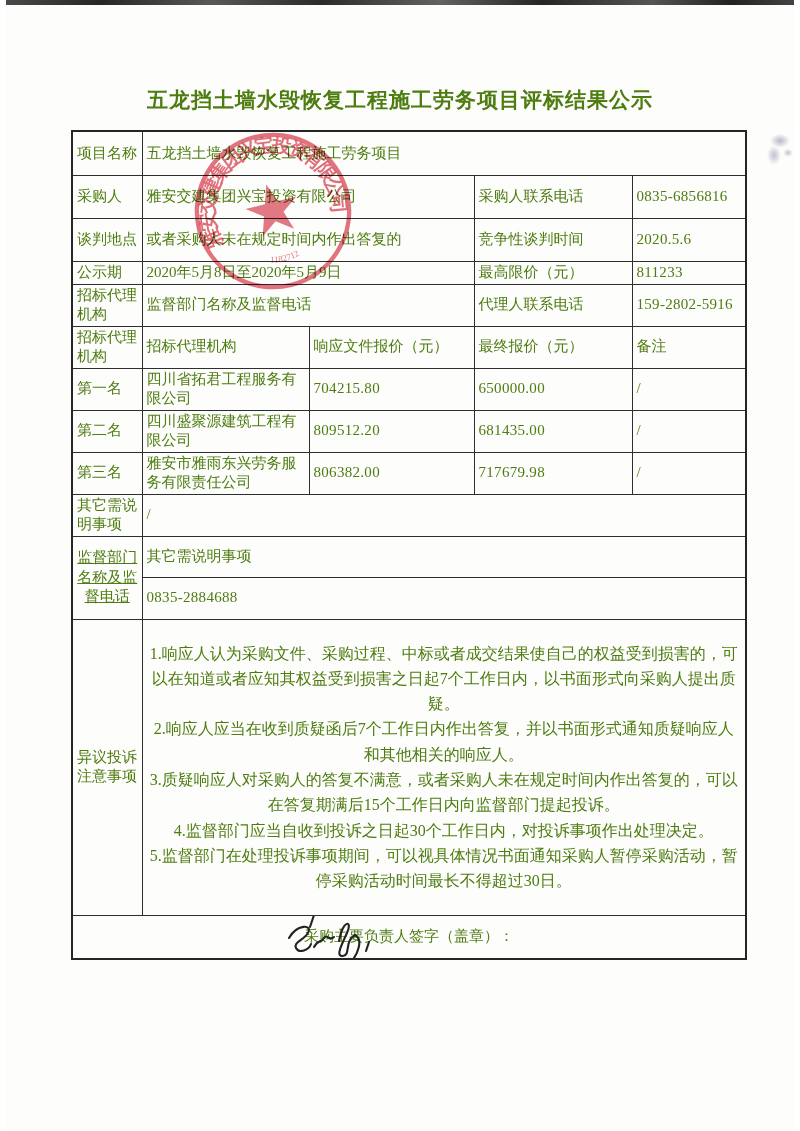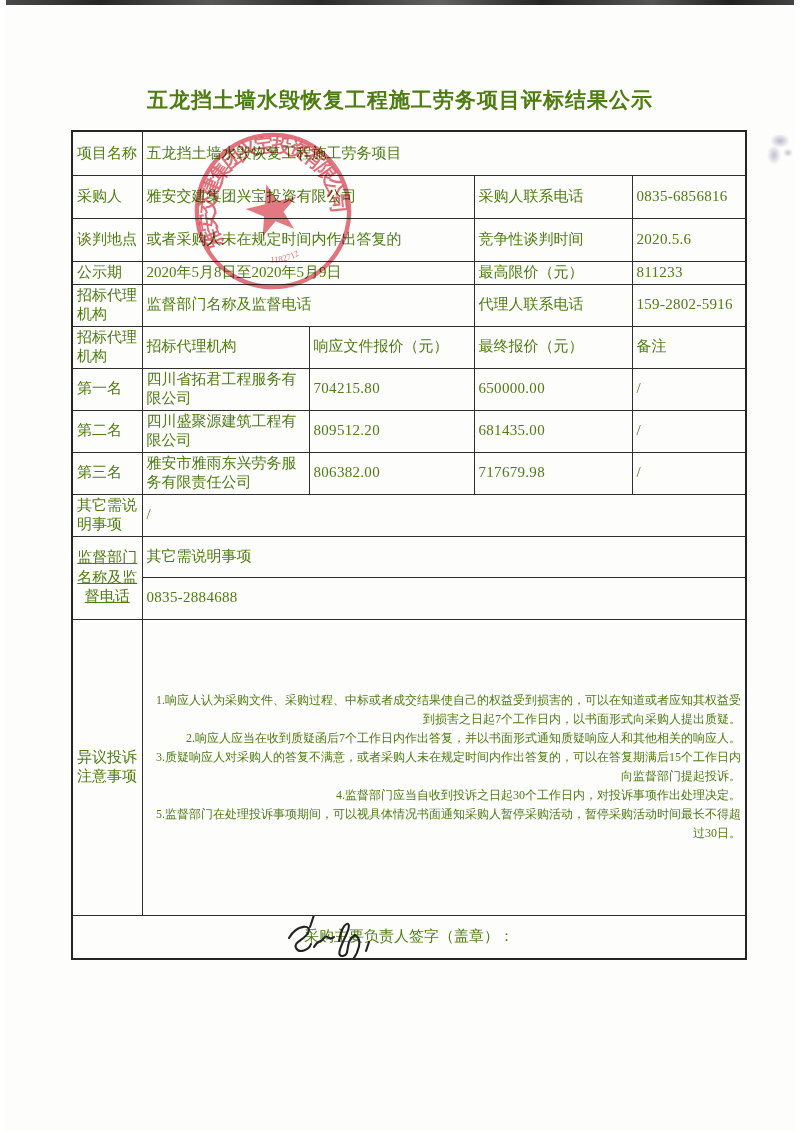--- a/index.html
+++ b/index.html
@@ -34,21 +34,21 @@
     font-size:15px;line-height:1.3;padding:1px 4px;vertical-align:middle;
     overflow:hidden;
   }
   table.main{border:2px solid #252525;}
   .lab{text-align:left;padding-left:5px;}
   .lab-c{text-align:center;padding-left:2px;text-decoration:underline;}
   .val{text-align:left;padding-left:7px;margin-top:44px;}
   .c{text-align:left;}
   .num{letter-spacing:.3px;}
   .obj-cell{padding:10px 9px 10px 9px;}
-  .obj-item{font-size:12px;line-height:1.58;text-align:right;}
+  .obj-item{font-size:16px;line-height:1.58;text-align:center;}
   .sig-cell{position:relative;text-align:center;padding-left:7px;overflow:visible;}
   .sig-svg{position:absolute;left:208px;top:-4px;overflow:visible;}
   .stamp{
     position:absolute;left:183px;top:126px;width:168px;height:170px;
     transform:rotate(-14deg);
     opacity:.88;mix-blend-mode:multiply;pointer-events:none;
   }
 </style>
 </head>
 <body>

